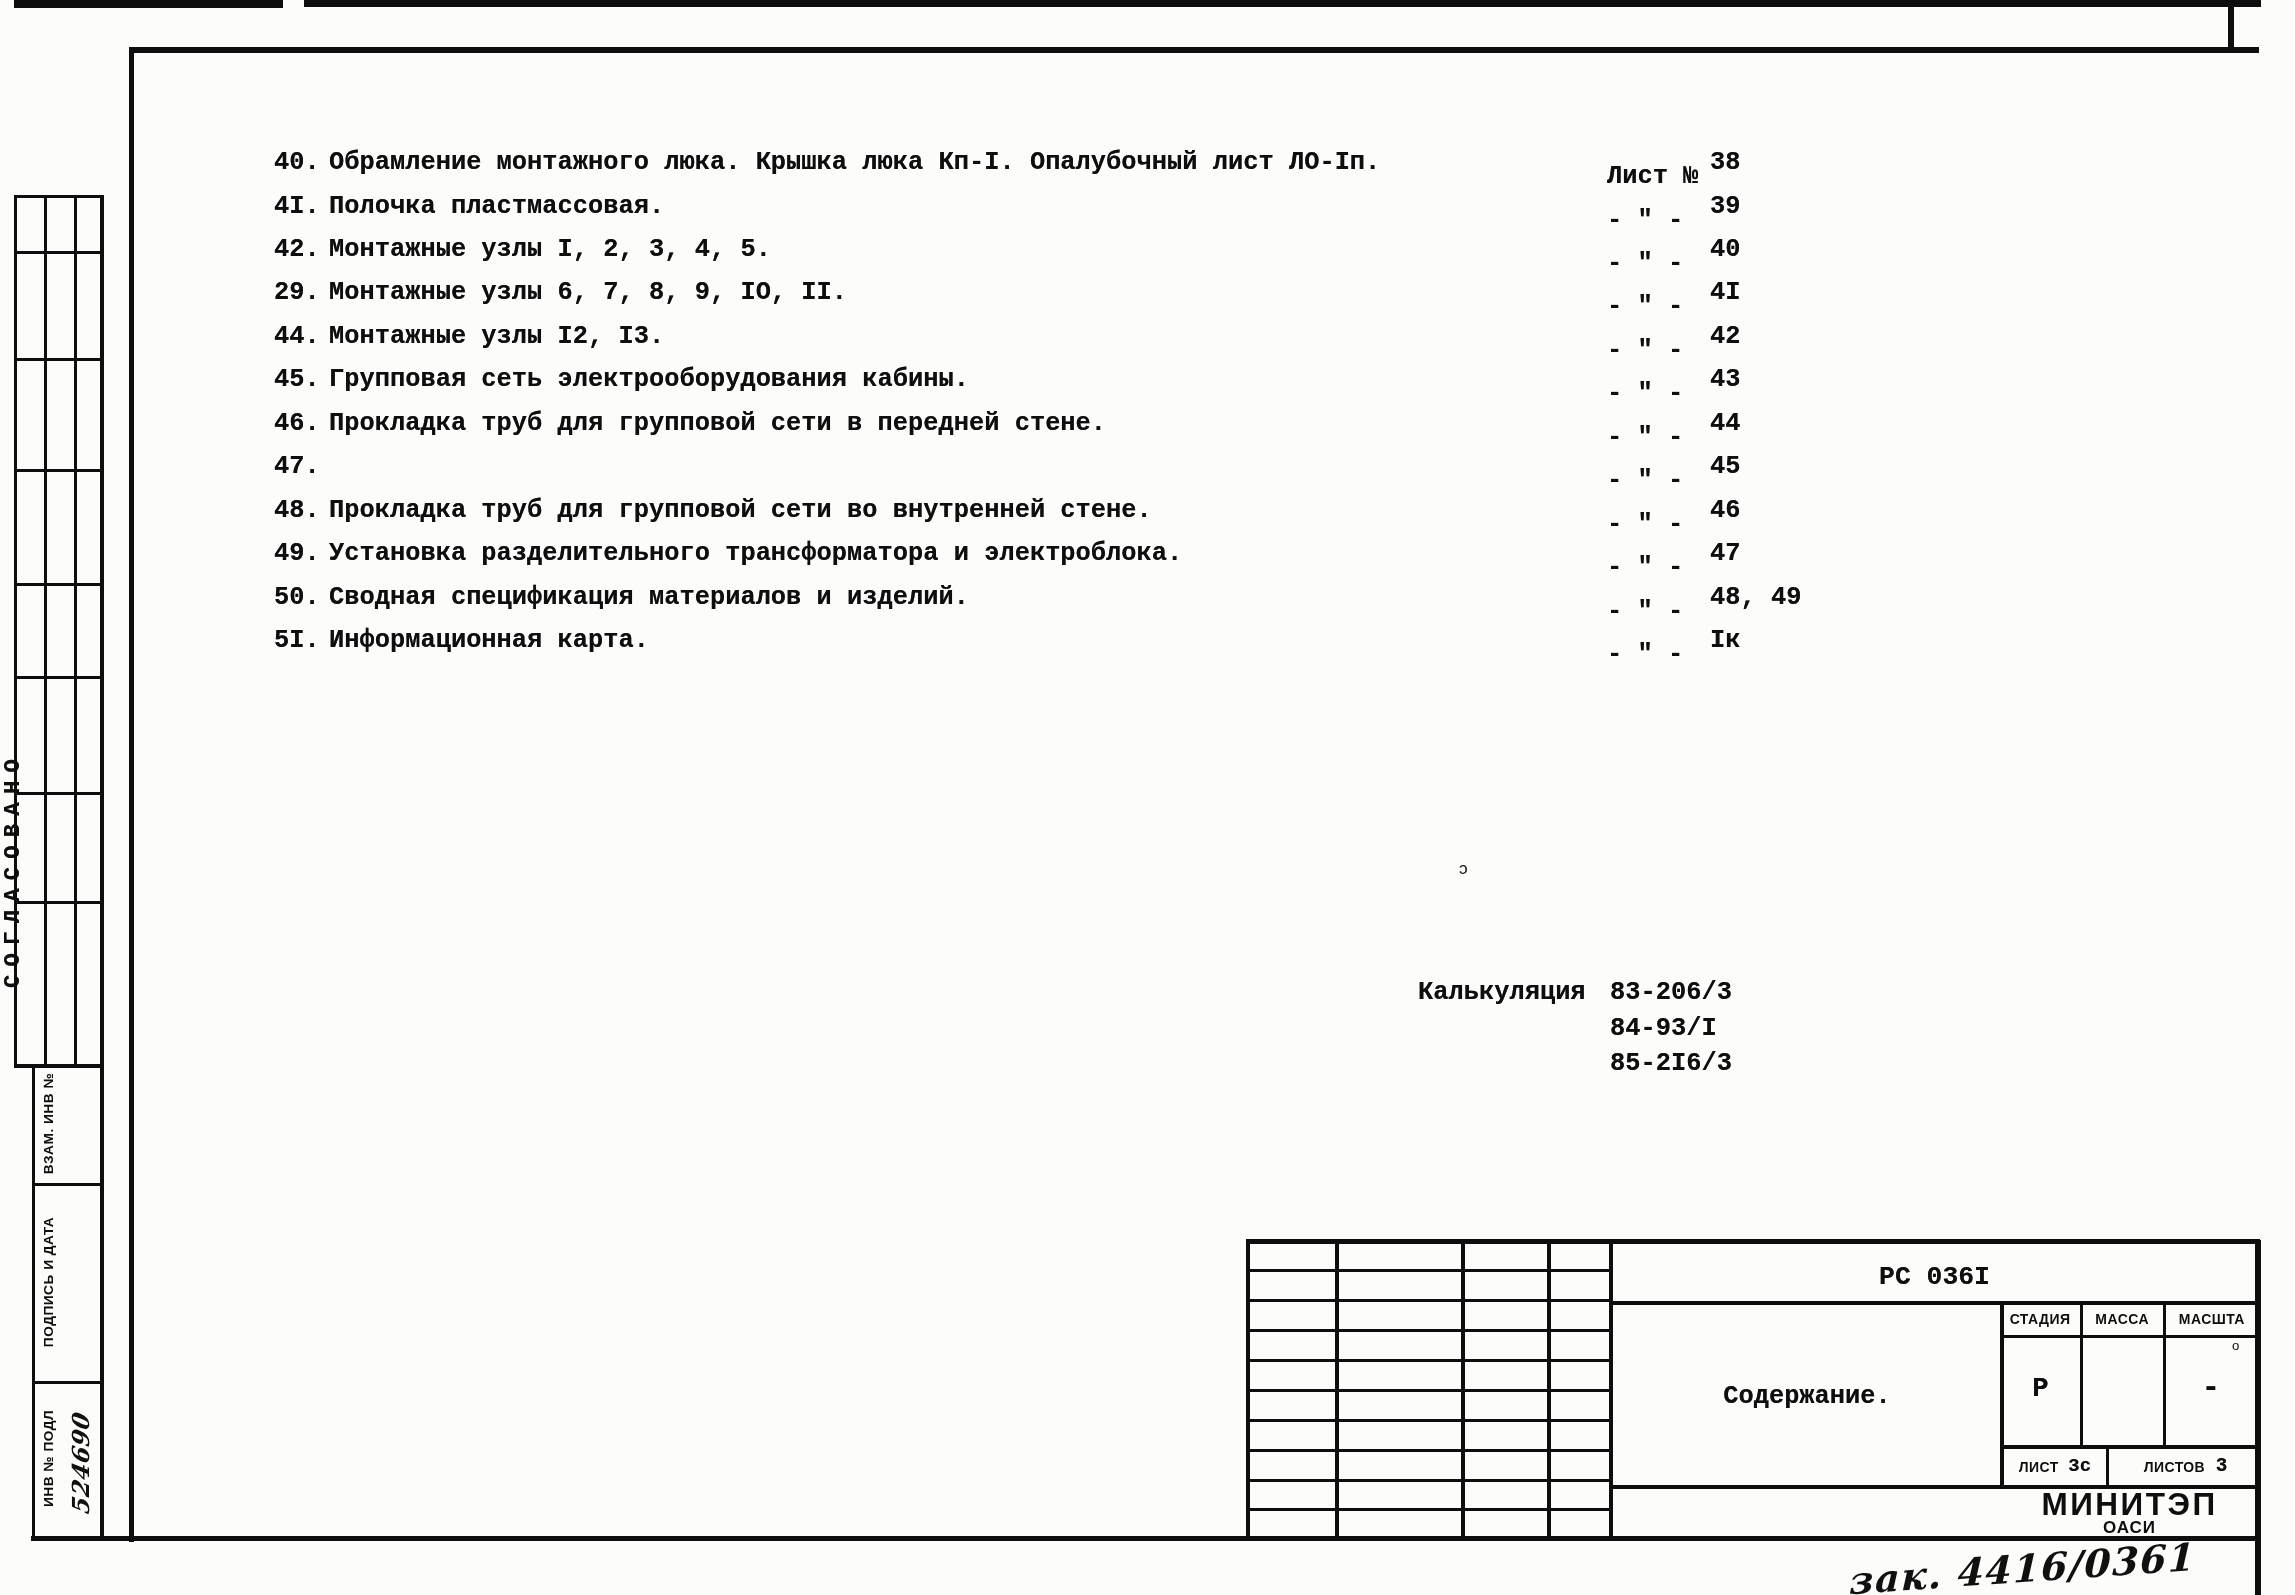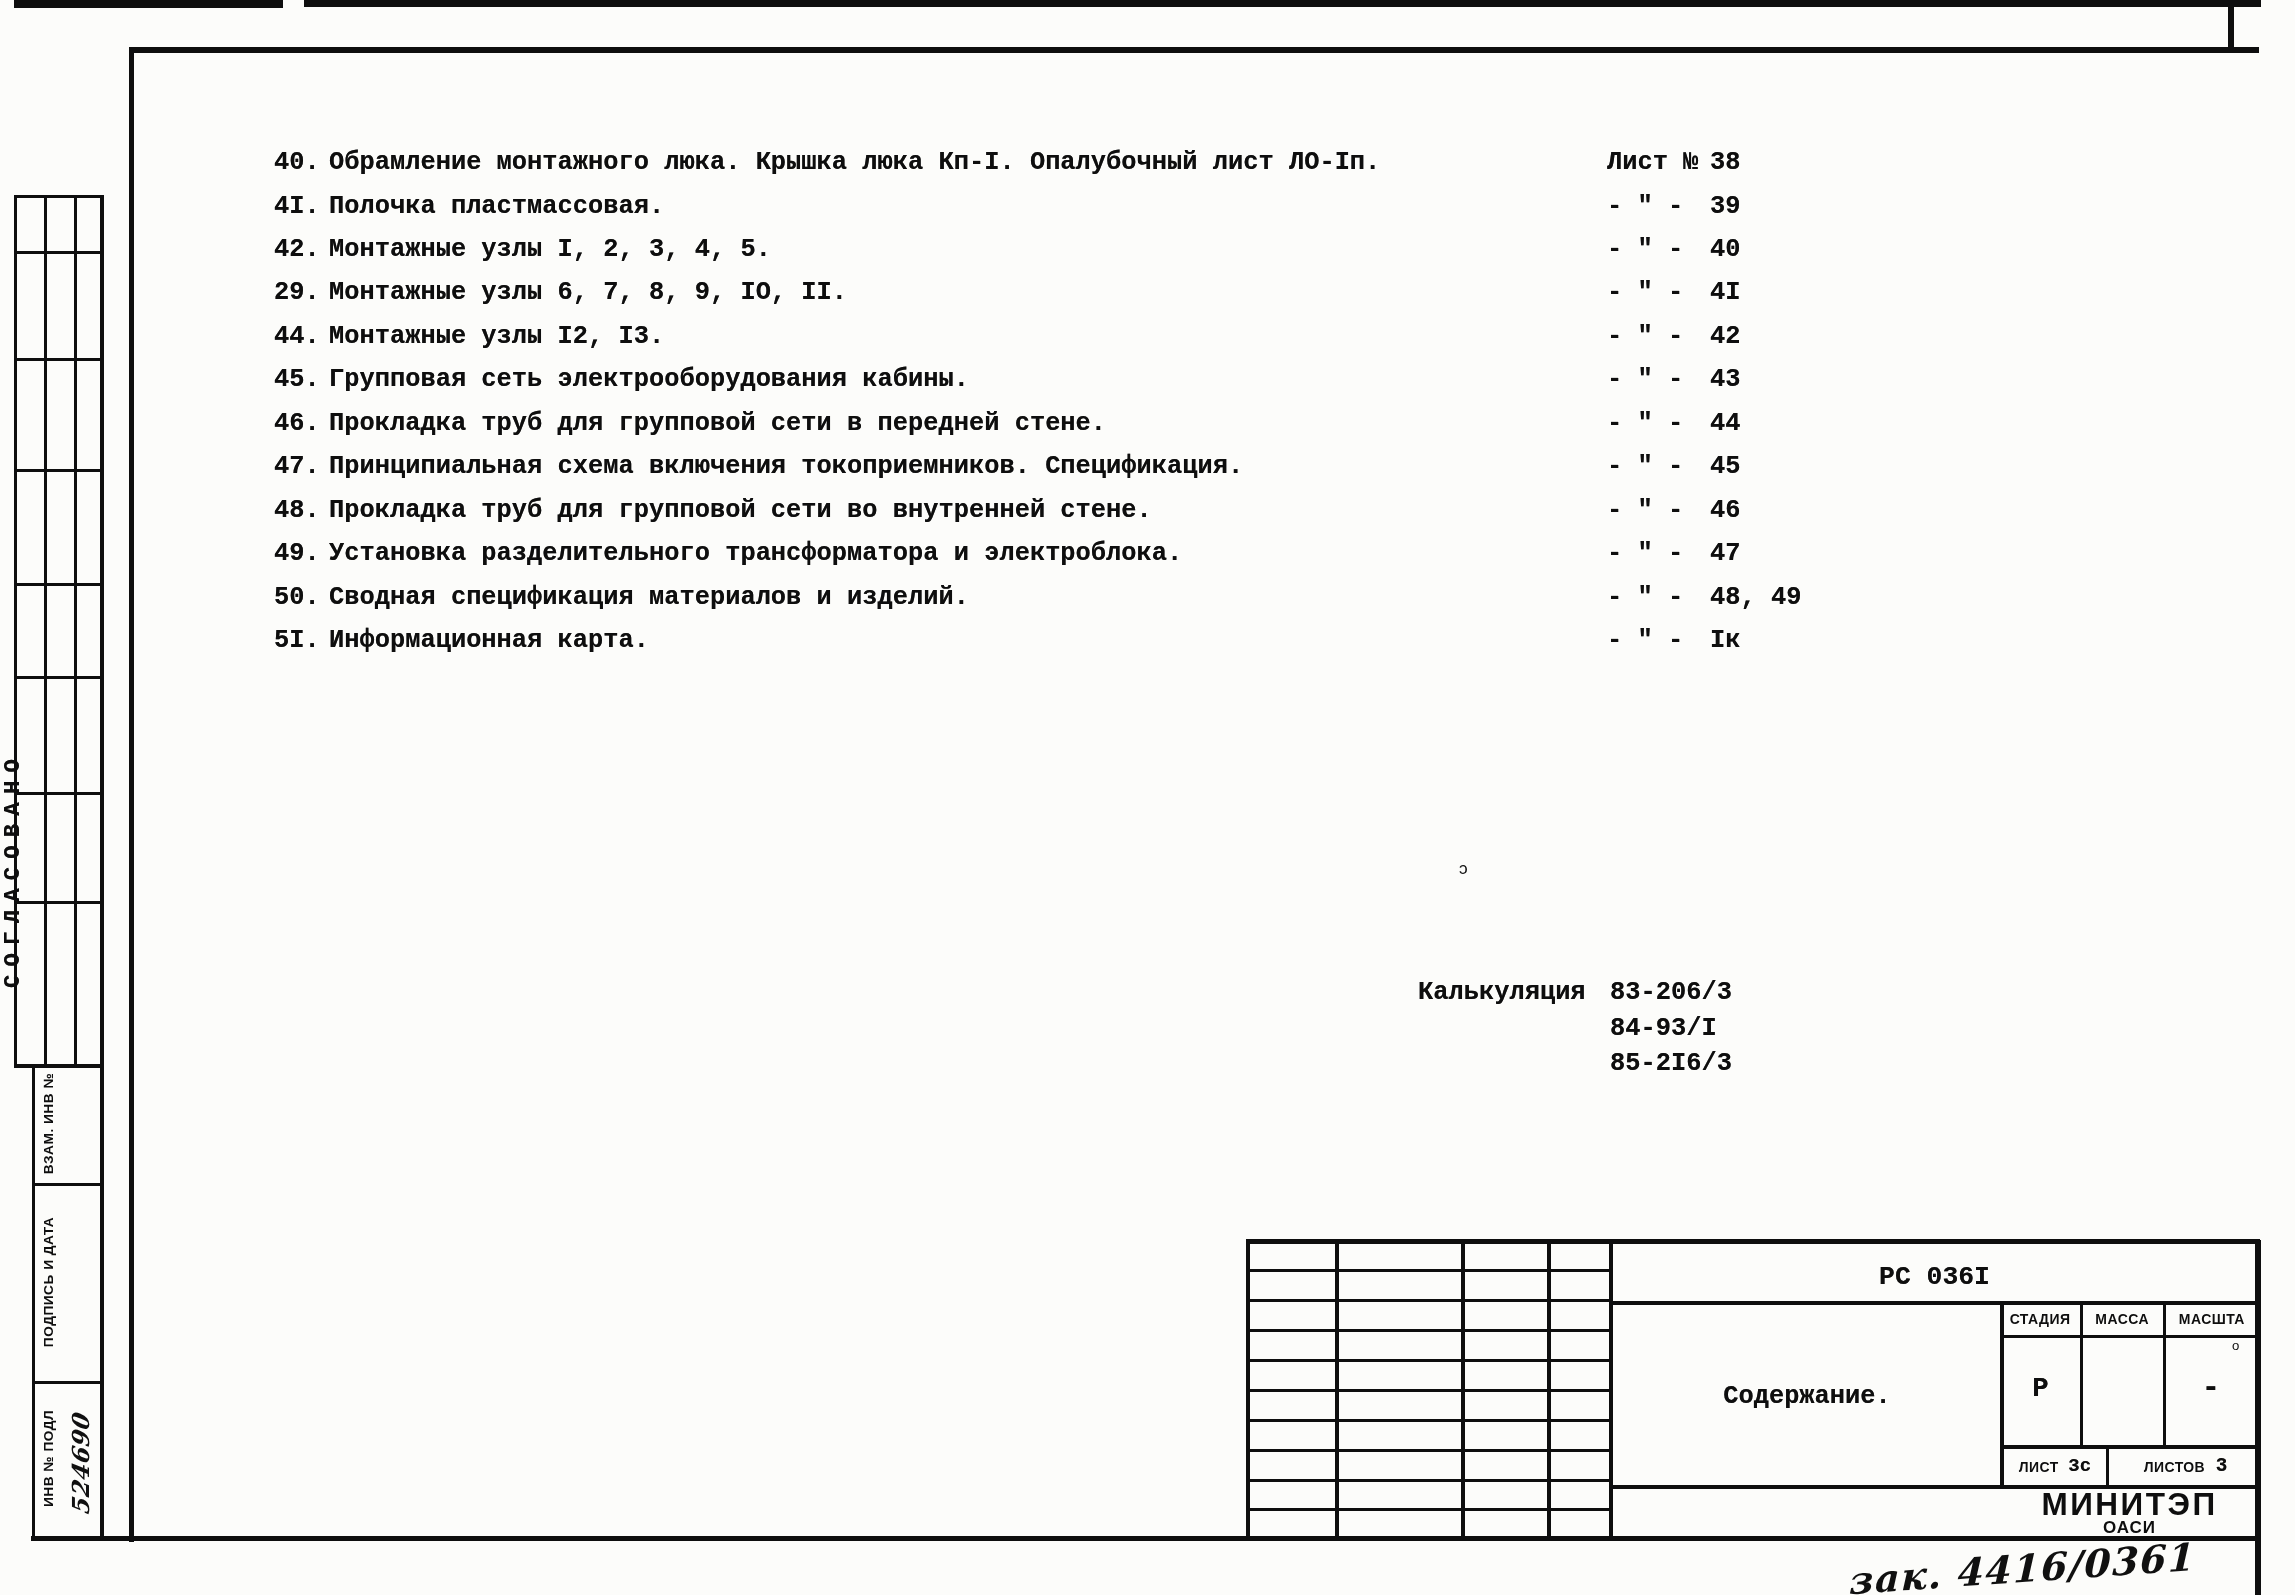--- a/index.html
+++ b/index.html
@@ -15,21 +15,21 @@
     position:relative;width:2295px;height:1595px;overflow:hidden;
     background:var(--paper);
   }
   .ln{position:absolute;background:var(--ink);}
   .tw{font-family:var(--mono);font-weight:700;font-size:25.4px;color:var(--ink);
       white-space:pre;text-shadow:0 0 0.5px rgba(10,10,10,.65);}
   .lrow{position:absolute;left:0;width:100%;height:31.5px;}
   .lrow span{position:absolute;top:0;text-align:center;}
   .c-num{left:274px;}
   .c-title{left:329px;}
-  .c-ref{left:1607px;}
+  .c-ref{left:1607px;margin-top:14px;}
   .c-sheet{left:1710px;}
   .cell{position:absolute;display:flex;align-items:center;justify-content:center;color:var(--ink);}
   .hdr{font-family:var(--sans);font-weight:700;font-size:15.2px;letter-spacing:0.5px;transform:scaleX(.92);white-space:nowrap;overflow:hidden;}
   .vlabel{position:absolute;display:flex;align-items:center;justify-content:center;
           transform-origin:0 0;transform:rotate(-90deg);
           font-family:var(--sans);font-weight:700;font-size:13.7px;letter-spacing:0.5px;
           color:var(--ink);white-space:nowrap;}
   .approved{position:absolute;display:flex;align-items:center;justify-content:center;
           transform-origin:0 0;transform:rotate(-90deg);
           font-family:var(--mono);font-weight:700;font-size:22.4px;letter-spacing:8.1px;
@@ -79,21 +79,20 @@
     <span class="c-sheet">43</span>
   </div>
   <div class="lrow tw" style="top:409px">
     <span class="c-num">46.</span>
     <span class="c-title">Прокладка труб для групповой сети в передней стене.</span>
     <span class="c-ref">- " -</span>
     <span class="c-sheet">44</span>
   </div>
   <div class="lrow tw" style="top:452px">
     <span class="c-num">47.</span>
-    <span class="c-title">Принципиальная схема включения токоприемников. Спецификация.</span>
     <span class="c-ref">- " -</span>
     <span class="c-sheet">45</span>
   </div>
   <div class="lrow tw" style="top:496px">
     <span class="c-num">48.</span>
     <span class="c-title">Прокладка труб для групповой сети во внутренней стене.</span>
     <span class="c-ref">- " -</span>
     <span class="c-sheet">46</span>
   </div>
   <div class="lrow tw" style="top:539px">

